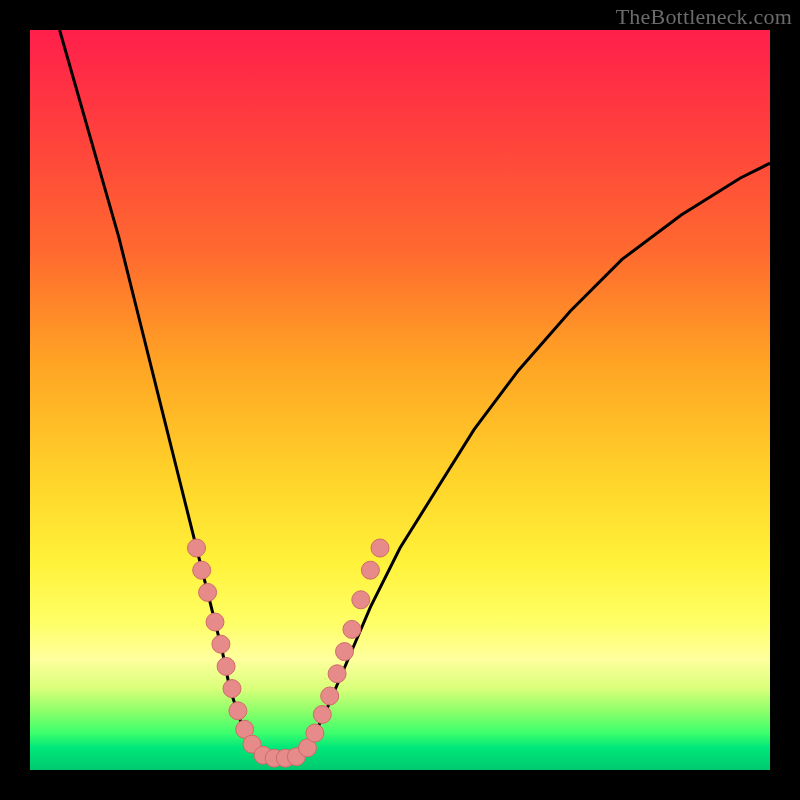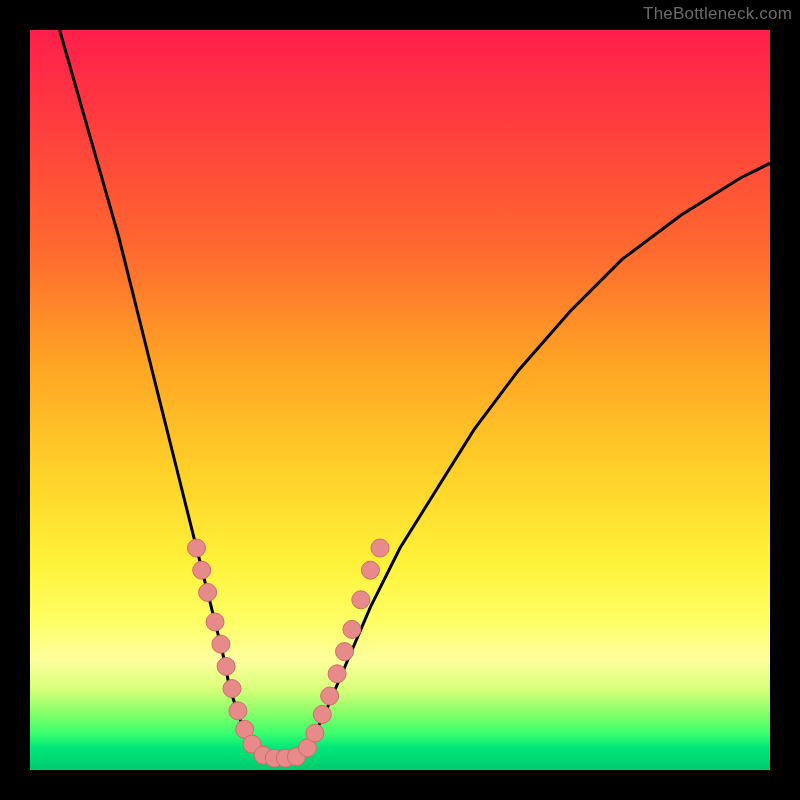--- a/index.html
+++ b/index.html
@@ -41,24 +41,25 @@
       #3cff6d 95%,
       #00e77a 97%,
       #00c96e 100%
     );
   }
   .watermark {
     position: absolute;
     top: 4px;
     right: 8px;
     color: #6b6b6b;
-    font-size: 17px;
+    font-size: 22px;
     font-weight: 500;
     letter-spacing: 0.2px;
     user-select: none;
+    font-family: Liberation Serif, serif;
   }
   svg.curve {
     position: absolute;
     left: 0;
     top: 0;
     width: 740px;
     height: 740px;
     overflow: visible;
   }
 </style>

